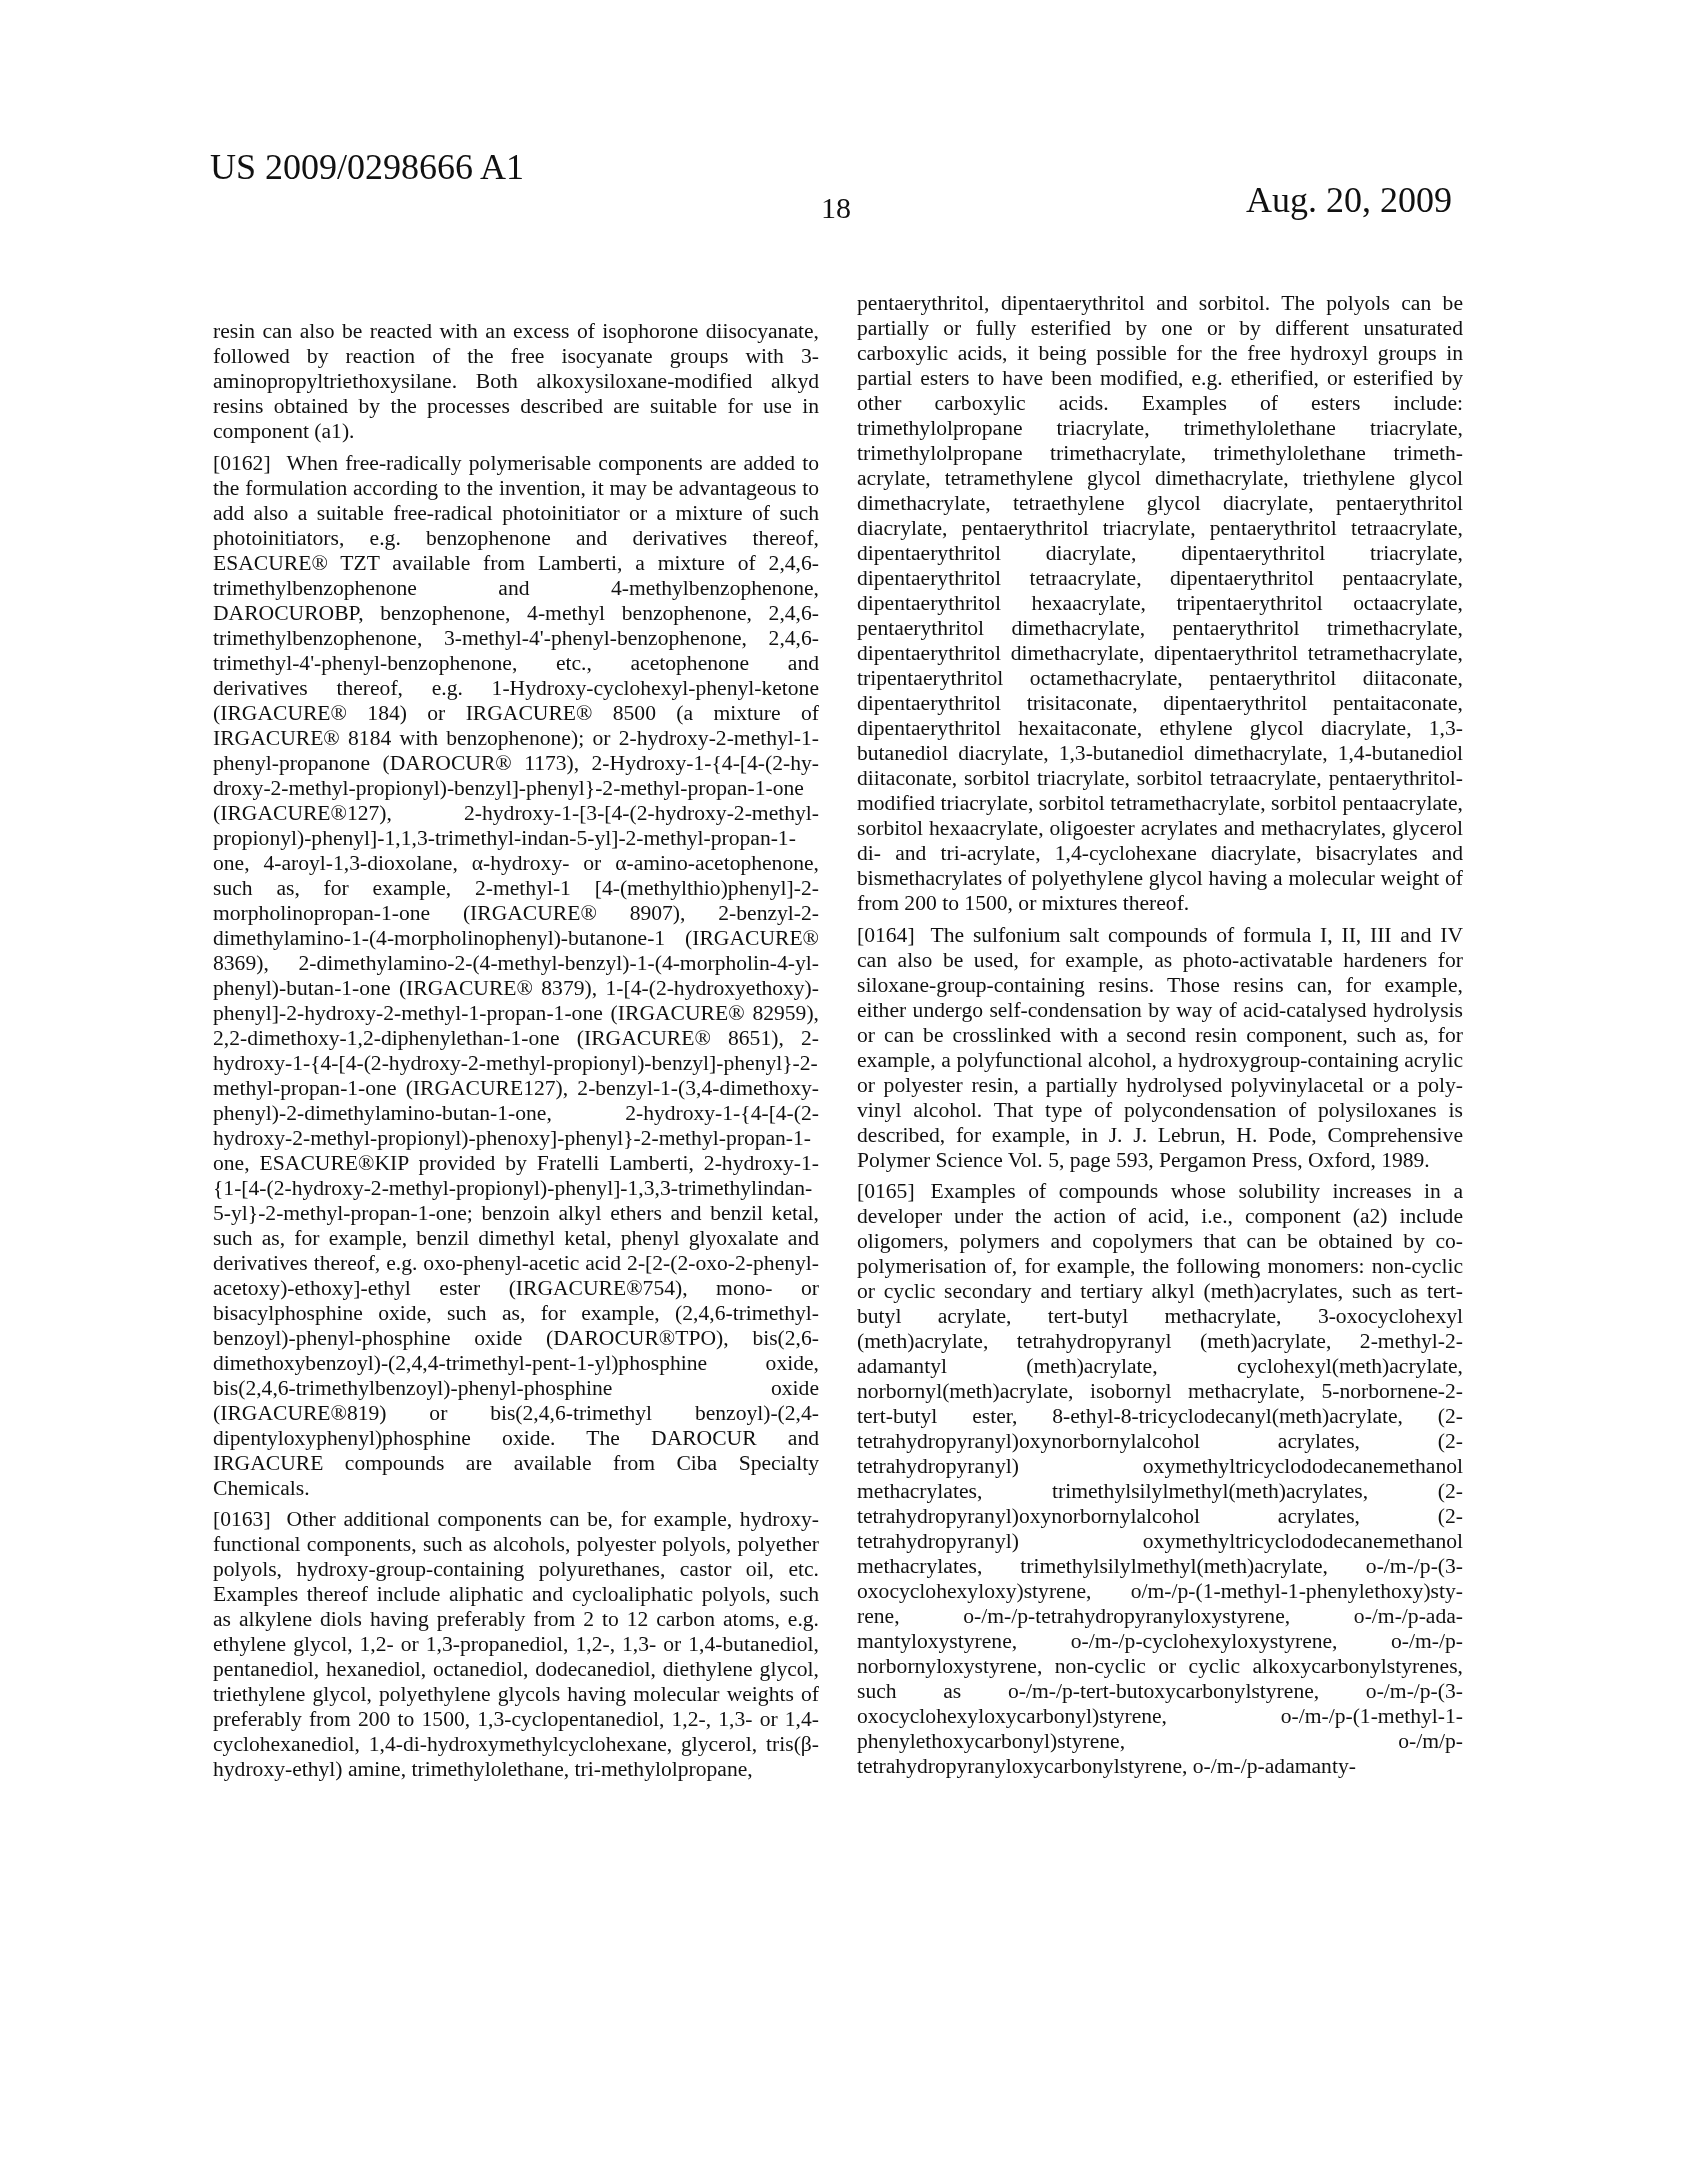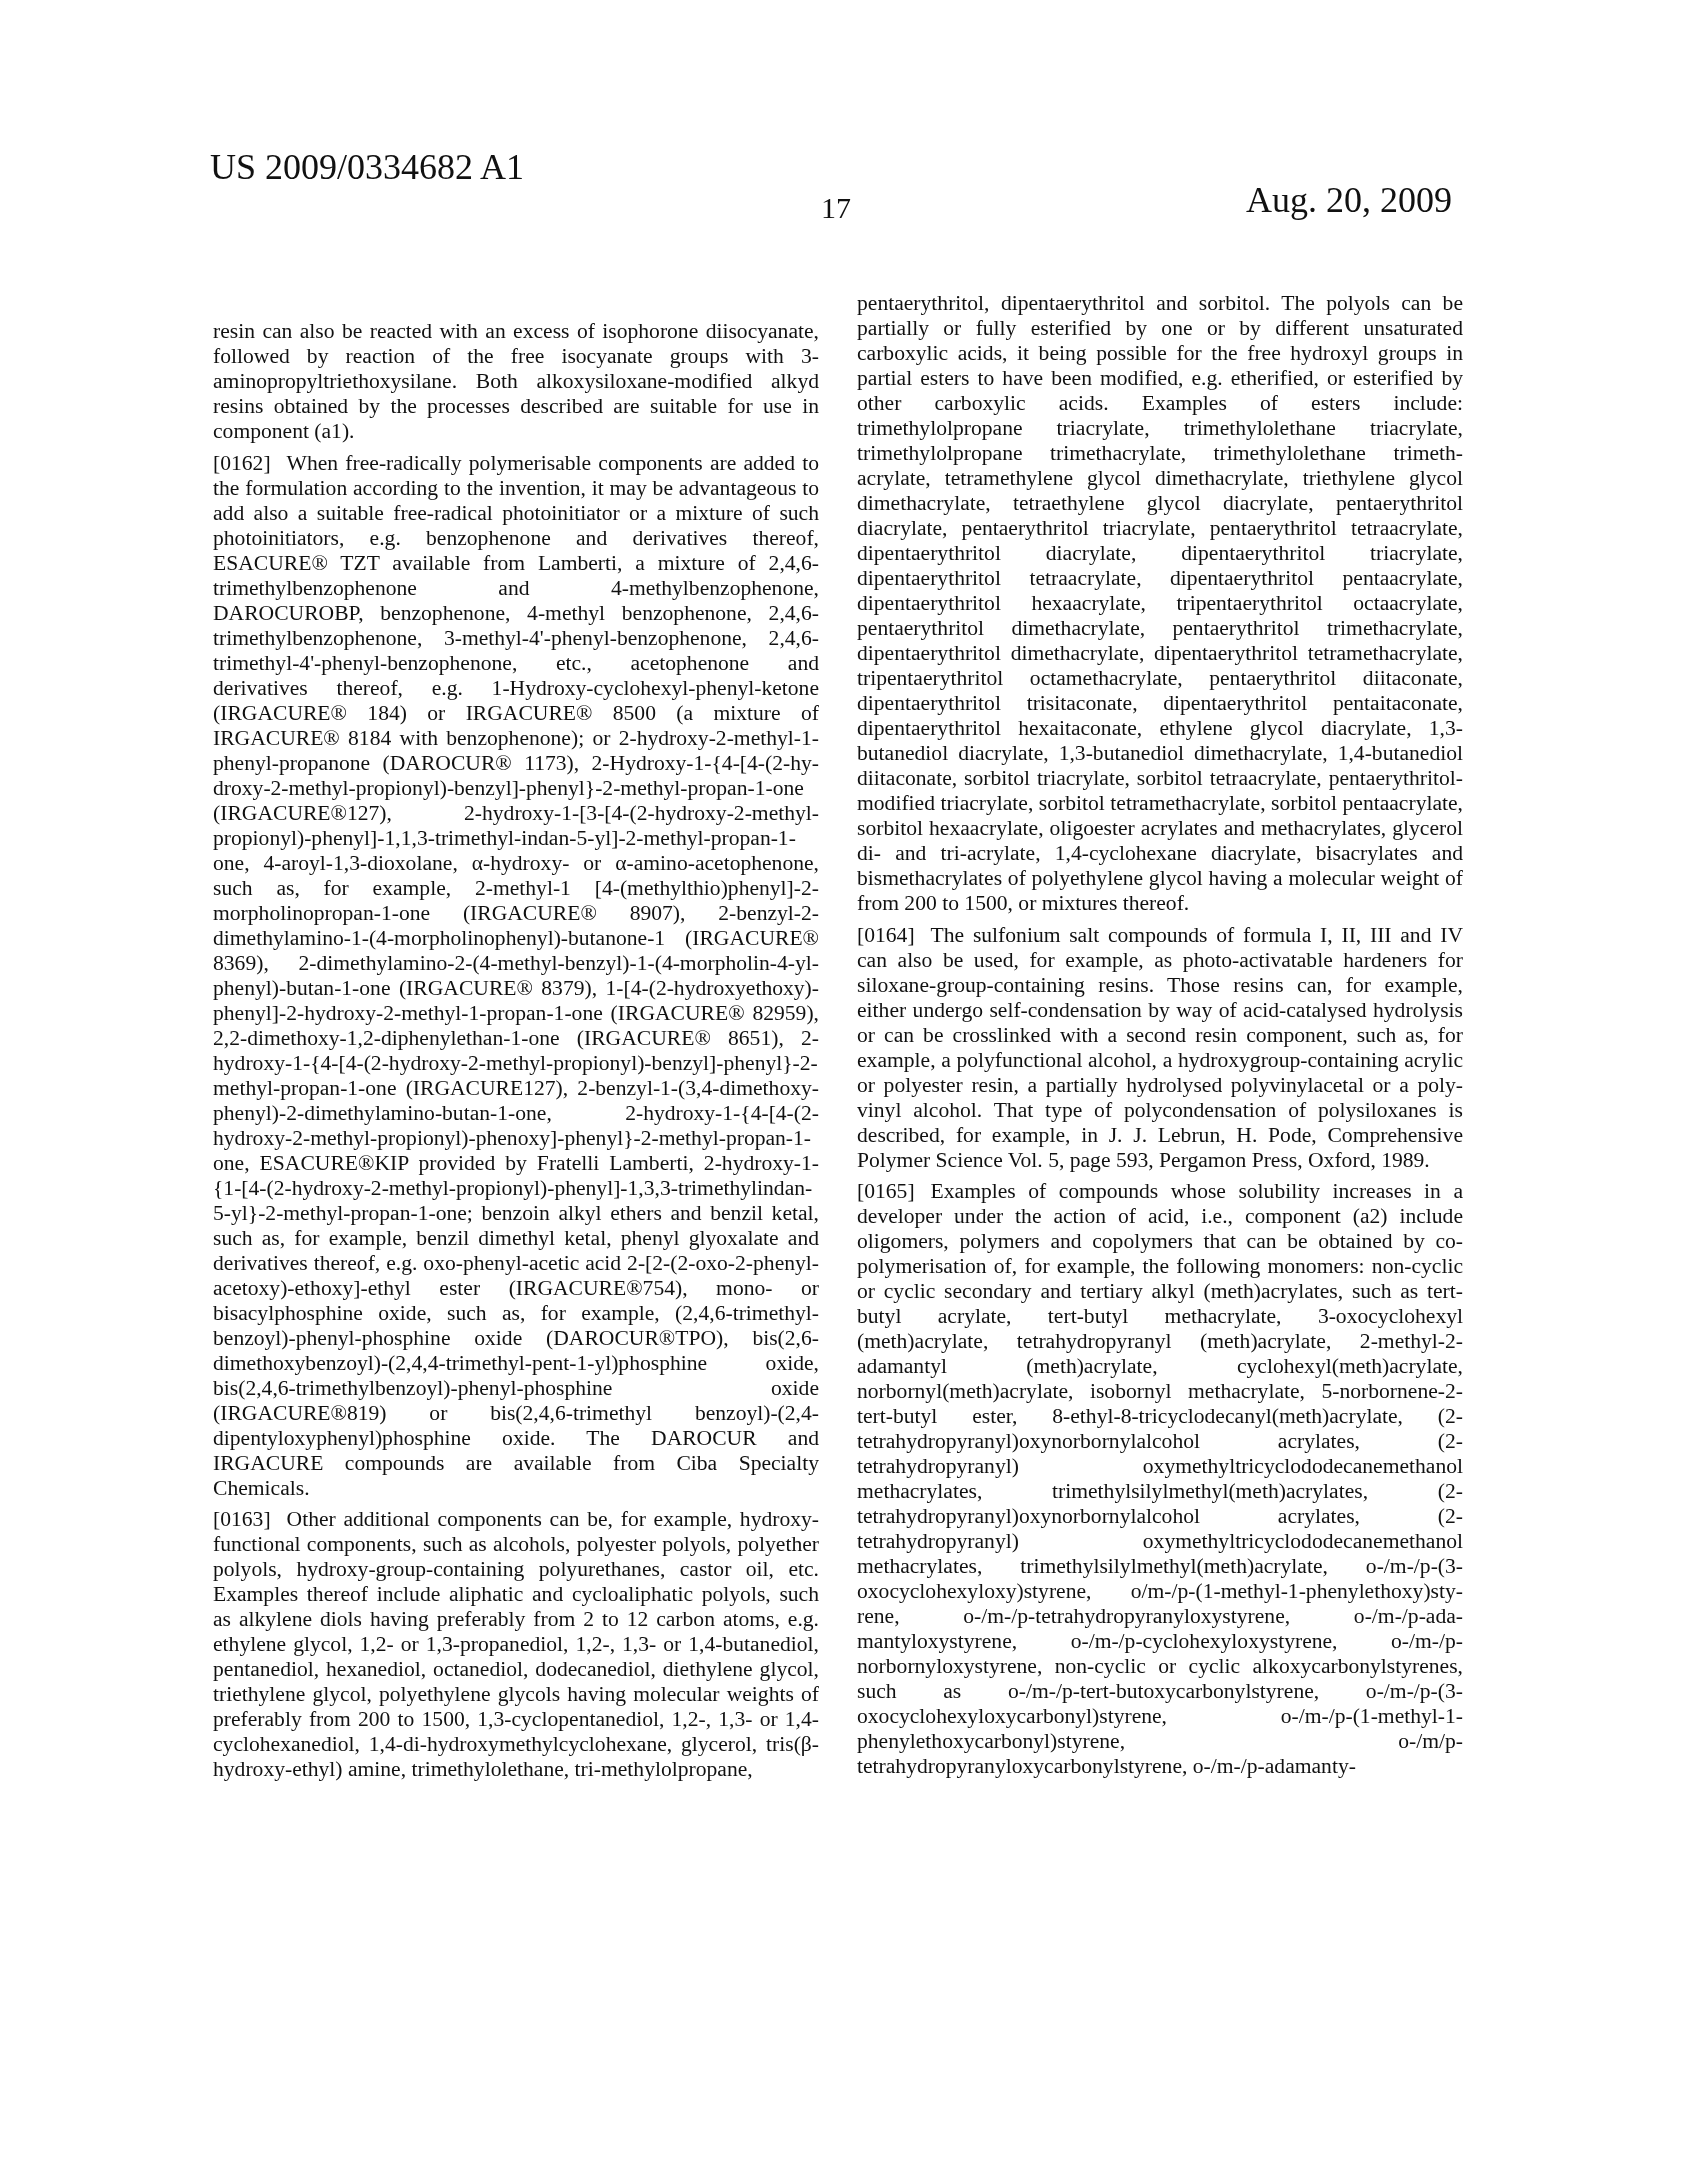--- a/index.html
+++ b/index.html
@@ -11,23 +11,23 @@
   .col { position: absolute; top: 291px; width: 606px; font-size: 21.6px; line-height: 25px;
          text-align: justify; hyphens: manual; }
   .col.left { left: 213px; margin-top: 28px; }
   .col.right { left: 857px; }
   .para { margin: 0 0 6.6px 0; }
   .pnum { font-weight: normal; margin-right: 16px; }
 </style>
 </head>
 <body>
 
-<div class="hdr-left">US 2009/0334682 A1</div>
+<div class="hdr-left">US 2009/0298666 A1</div>
 <div class="hdr-right">Aug. 20, 2009</div>
-<div class="pageno">17</div>
+<div class="pageno">18</div>
 
 <div class="col left">
   <p class="para">
     <span>resin can also be reacted with an excess of isophorone diiso­cyanate, followed by reaction of the free isocyanate groups with 3-aminopropyltriethoxysilane. Both alkoxysiloxane-modified alkyd resins obtained by the processes described are suitable for use in component (a1).</span>
   </p>
   <p class="para">
     <span class="pnum">[0162]</span><span>When free-radically polymerisable components are added to the formulation according to the invention, it may be advantageous to add also a suitable free-radical photoinitiator or a mixture of such photoinitiators, e.g. benzophenone and derivatives thereof, ESACURE® TZT available from Lam­berti, a mixture of 2,4,6-trimethylbenzophenone and 4-meth­ylbenzophenone, DAROCUROBP, benzophenone, 4-methyl benzophenone, 2,4,6-trimethylbenzophenone, 3-methyl-4'-phenyl-benzophenone, 2,4,6-trimethyl-4'-phenyl-benzophe­none, etc., acetophenone and derivatives thereof, e.g. 1-Hy­droxy-cyclohexyl-phenyl-ketone (IRGACURE® 184) or IRGACURE® 8500 (a mixture of IRGACURE® 8184 with benzophenone); or 2-hydroxy-2-methyl-1-phenyl-pro­panone (DAROCUR® 1173), 2-Hydroxy-1-{4-[4-(2-hy­droxy-2-methyl-propionyl)-benzyl]-phenyl}-2-methyl-pro­pan-1-one (IRGACURE®127), 2-hydroxy-1-[3-[4-(2-hydroxy-2-methyl-propionyl)-phenyl]-1,1,3-trimethyl-indan-5-yl]-2-methyl-propan-1-one, 4-aroyl-1,3-dioxolane, α-hydroxy- or α-amino-acetophenone, such as, for example, 2-methyl-1 [4-(methylthio)phenyl]-2-morpholinopropan-1-one (IRGACURE® 8907), 2-benzyl-2-dimethylamino-1-(4-morpholinophenyl)-butanone-1 (IRGACURE® 8369), 2-dimethylamino-2-(4-methyl-benzyl)-1-(4-morpholin-4-yl-phenyl)-butan-1-one (IRGACURE® 8379), 1-[4-(2-hy­droxyethoxy)-phenyl]-2-hydroxy-2-methyl-1-propan-1-one (IRGACURE® 82959), 2,2-dimethoxy-1,2-diphenylethan-1-one (IRGACURE® 8651), 2-hydroxy-1-{4-[4-(2-hy­droxy-2-methyl-propionyl)-benzyl]-phenyl}-2-methyl-pro­pan-1-one (IRGACURE127), 2-benzyl-1-(3,4-dimethoxy-phenyl)-2-dimethylamino-butan-1-one, 2-hydroxy-1-{4-[4-(2-hydroxy-2-methyl-propionyl)-phenoxy]-phenyl}-2-methyl-propan-1-one, ESACURE®KIP provided by Fratelli Lamberti, 2-hydroxy-1-{1-[4-(2-hydroxy-2-methyl-propio­nyl)-phenyl]-1,3,3-trimethylindan-5-yl}-2-methyl-propan-1-one; benzoin alkyl ethers and benzil ketal, such as, for example, benzil dimethyl ketal, phenyl glyoxalate and deriva­tives thereof, e.g. oxo-phenyl-acetic acid 2-[2-(2-oxo-2-phe­nyl-acetoxy)-ethoxy]-ethyl ester (IRGACURE®754), mono- or bisacylphosphine oxide, such as, for example, (2,4,6-trim­ethyl-benzoyl)-phenyl-phosphine oxide (DAROCUR®TPO), bis(2,6-dimethoxybenzoyl)-(2,4,4-tri­methyl-pent-1-yl)phosphine oxide, bis(2,4,6-trimethylben­zoyl)-phenyl-phosphine oxide (IRGACURE®819) or bis(2,4,6-trimethyl benzoyl)-(2,4-dipentyloxyphenyl)phosphine oxide. The DAROCUR and IRGACURE compounds are available from Ciba Specialty Chemicals.</span>
   </p>
   <p class="para">
     <span class="pnum">[0163]</span><span>Other additional components can be, for example, hydroxy-functional components, such as alcohols, polyester polyols, polyether polyols, hydroxy-group-containing poly­urethanes, castor oil, etc. Examples thereof include aliphatic and cycloaliphatic polyols, such as alkylene diols having preferably from 2 to 12 carbon atoms, e.g. ethylene glycol, 1,2- or 1,3-propanediol, 1,2-, 1,3- or 1,4-butanediol, pen­tanediol, hexanediol, octanediol, dodecanediol, diethylene glycol, triethylene glycol, polyethylene glycols having molecular weights of preferably from 200 to 1500, 1,3-cyclo­pentanediol, 1,2-, 1,3- or 1,4-cyclohexanediol, 1,4-di-hy­droxymethylcyclohexane, glycerol, tris(β-hydroxy-ethyl) amine, trimethylolethane, tri-methylolpropane,</span>

